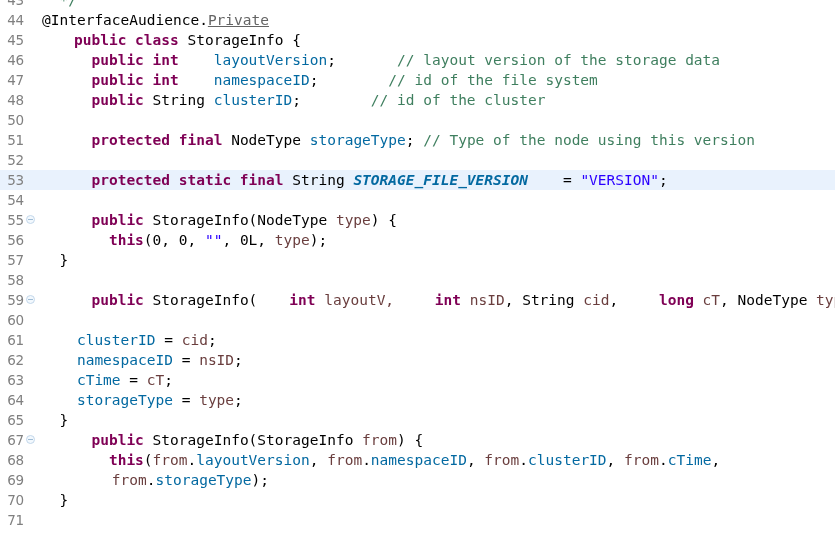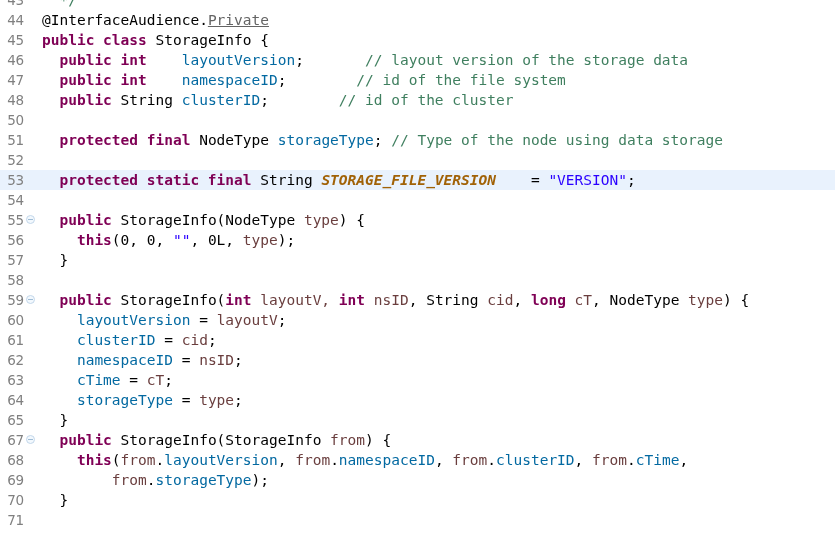--- a/index.html
+++ b/index.html
@@ -72,23 +72,23 @@
 
   .code {
     position: absolute;
     left: 42px;
     top: 0;
     height: 20px;
     white-space: pre;
   }
 
   
-  .kw      { color: #7f0055; font-weight: bold; }
+  .kw      { color: #7f0055; font-weight: bold; margin-left: 32px; }
   .fld     { color: #0369a1; }
-  .fldsf   { color: #a16207; font-weight: bold; font-style: italic; }
+  .fldsf   { color: #0369a1; font-weight: bold; font-style: italic; }
   .par     { color: #6a3e3e; text-align: right; }
   .str     { color: #2a00ff; }
   .cmt     { color: #3f7f5f; }
   .ann     { color: #646464; text-decoration: underline; }
   .plain   { color: #000000; }
 
   
   #clip-top {
     position: absolute;
     left: 0; top: 0;
@@ -112,30 +112,30 @@
   <div id="clip-top">
       <div class="row"><span class="gutter">43</span><span class="code"><span class="plain">  </span><span class="cmt">*/</span></span></div>
     </div>
   <div id="rows-wrap">
       <div class="row"><span class="gutter">44</span><span class="code"><span class="plain">@InterfaceAudience</span><span class="plain">.</span><span class="ann">Private</span></span></div>
       <div class="row"><span class="gutter">45</span><span class="code"><span class="kw">public class </span><span class="plain">StorageInfo {</span></span></div>
       <div class="row"><span class="gutter">46</span><span class="code"><span class="plain">  </span><span class="kw">public int</span><span class="plain">    </span><span class="fld">layoutVersion</span><span class="plain">;       </span><span class="cmt">// layout version of the storage data</span></span></div>
       <div class="row"><span class="gutter">47</span><span class="code"><span class="plain">  </span><span class="kw">public int</span><span class="plain">    </span><span class="fld">namespaceID</span><span class="plain">;        </span><span class="cmt">// id of the file system</span></span></div>
       <div class="row"><span class="gutter">48</span><span class="code"><span class="plain">  </span><span class="kw">public </span><span class="plain">String </span><span class="fld">clusterID</span><span class="plain">;        </span><span class="cmt">// id of the cluster</span></span></div>
       <div class="row"><span class="gutter">50</span><span class="code"></span></div>
-      <div class="row"><span class="gutter">51</span><span class="code"><span class="plain">  </span><span class="kw">protected final </span><span class="plain">NodeType </span><span class="fld">storageType</span><span class="plain">; </span><span class="cmt">// Type of the node using data storage</span></span></div>
+      <div class="row"><span class="gutter">51</span><span class="code"><span class="plain">  </span><span class="kw">protected final </span><span class="plain">NodeType </span><span class="fld">storageType</span><span class="plain">; </span><span class="cmt">// Type of the node using this version</span></span></div>
       <div class="row"><span class="gutter">52</span><span class="code"></span></div>
       <div class="row hl"><span class="gutter">53</span><span class="code"><span class="plain">  </span><span class="kw">protected static final </span><span class="plain">String </span><span class="fldsf">STORAGE_FILE_VERSION</span><span class="plain">    = </span><span class="str">"VERSION"</span><span class="plain">;</span></span></div>
       <div class="row"><span class="gutter">54</span><span class="code"></span></div>
       <div class="row"><span class="gutter">55</span><span class="fold"></span><span class="code"><span class="plain">  </span><span class="kw">public </span><span class="plain">StorageInfo(NodeType </span><span class="par">type</span><span class="plain">) {</span></span></div>
       <div class="row"><span class="gutter">56</span><span class="code"><span class="plain">    </span><span class="kw">this</span><span class="plain">(0, 0, </span><span class="str">""</span><span class="plain">, 0L, </span><span class="par">type</span><span class="plain">);</span></span></div>
       <div class="row"><span class="gutter">57</span><span class="code"><span class="plain">  }</span></span></div>
       <div class="row"><span class="gutter">58</span><span class="code"></span></div>
       <div class="row"><span class="gutter">59</span><span class="fold"></span><span class="code"><span class="plain">  </span><span class="kw">public </span><span class="plain">StorageInfo(</span><span class="kw">int </span><span class="par">layoutV, </span><span class="kw">int </span><span class="par">nsID</span><span class="plain">, String </span><span class="par">cid</span><span class="plain">, </span><span class="kw">long </span><span class="par">cT</span><span class="plain">, NodeType </span><span class="par">type</span><span class="plain">) {</span></span></div>
-      <div class="row"><span class="gutter">60</span><span class="code"><span class="plain">    </span><span class="fld">layoutVersion</span><span class="plain"> = </span><span class="par">layoutV</span><span class="plain">;</span></span></div>
+      <div class="row"><span class="gutter">60</span></div>
       <div class="row"><span class="gutter">61</span><span class="code"><span class="plain">    </span><span class="fld">clusterID</span><span class="plain"> = </span><span class="par">cid</span><span class="plain">;</span></span></div>
       <div class="row"><span class="gutter">62</span><span class="code"><span class="plain">    </span><span class="fld">namespaceID</span><span class="plain"> = </span><span class="par">nsID</span><span class="plain">;</span></span></div>
       <div class="row"><span class="gutter">63</span><span class="code"><span class="plain">    </span><span class="fld">cTime</span><span class="plain"> = </span><span class="par">cT</span><span class="plain">;</span></span></div>
       <div class="row"><span class="gutter">64</span><span class="code"><span class="plain">    </span><span class="fld">storageType</span><span class="plain"> = </span><span class="par">type</span><span class="plain">;</span></span></div>
       <div class="row"><span class="gutter">65</span><span class="code"><span class="plain">  }</span></span></div>
       <div class="row"><span class="gutter">67</span><span class="fold"></span><span class="code"><span class="plain">  </span><span class="kw">public </span><span class="plain">StorageInfo(StorageInfo </span><span class="par">from</span><span class="plain">) {</span></span></div>
       <div class="row"><span class="gutter">68</span><span class="code"><span class="plain">    </span><span class="kw">this</span><span class="plain">(</span><span class="par">from</span><span class="plain">.</span><span class="fld">layoutVersion</span><span class="plain">, </span><span class="par">from</span><span class="plain">.</span><span class="fld">namespaceID</span><span class="plain">, </span><span class="par">from</span><span class="plain">.</span><span class="fld">clusterID</span><span class="plain">, </span><span class="par">from</span><span class="plain">.</span><span class="fld">cTime</span><span class="plain">,</span></span></div>
       <div class="row"><span class="gutter">69</span><span class="code"><span class="plain">        </span><span class="par">from</span><span class="plain">.</span><span class="fld">storageType</span><span class="plain">);</span></span></div>
       <div class="row"><span class="gutter">70</span><span class="code"><span class="plain">  }</span></span></div>
       <div class="row"><span class="gutter">71</span><span class="code"></span></div>

